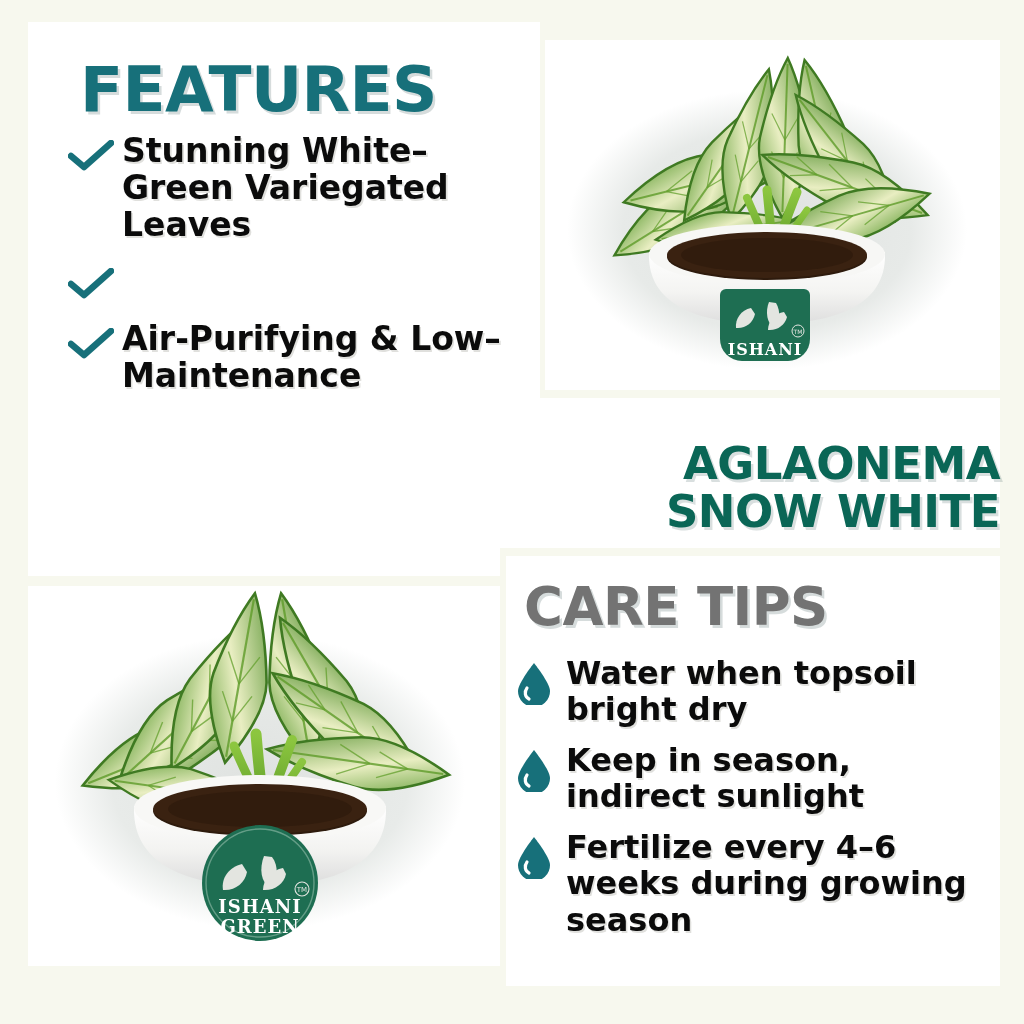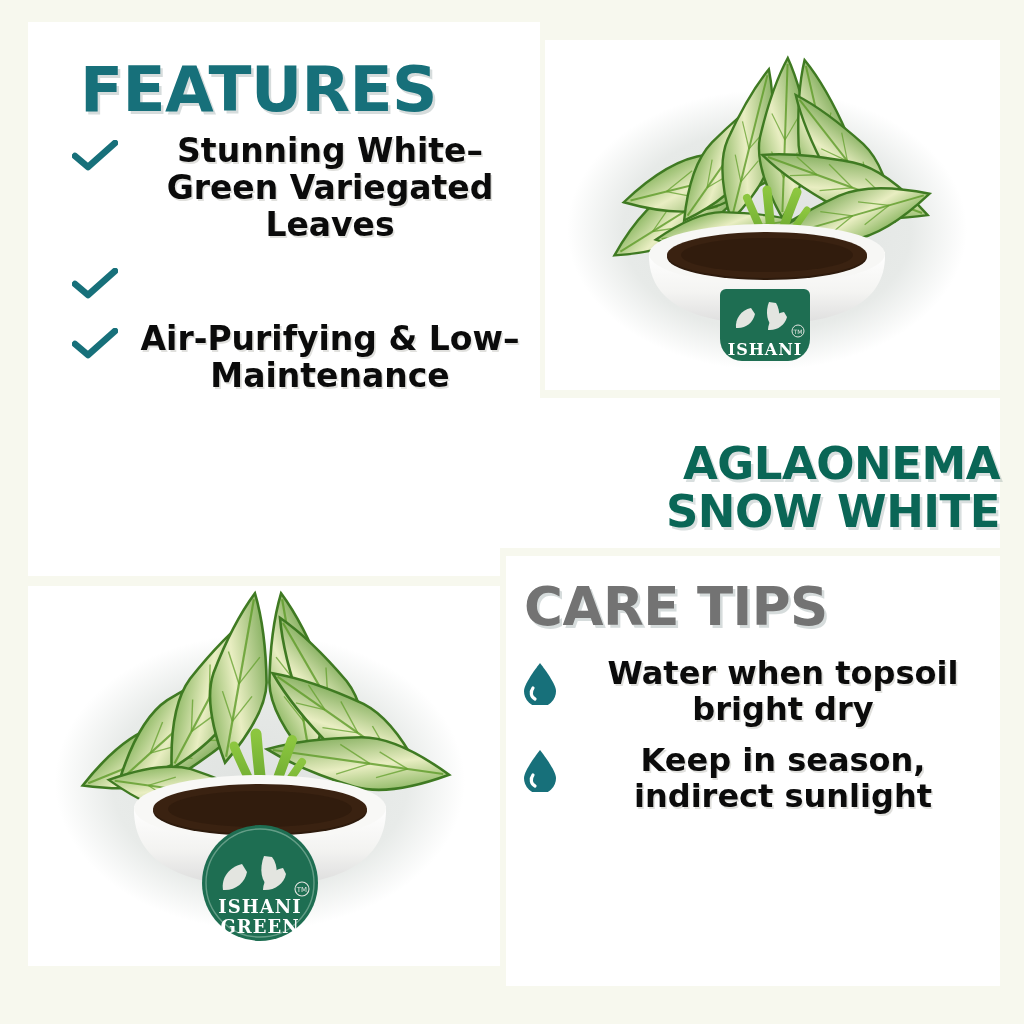--- a/index.html
+++ b/index.html
@@ -49,21 +49,21 @@
     color:#0a6656; letter-spacing:-0.5px;
     text-shadow:2.5px 2.5px 0 rgba(120,140,140,.28);
   }
   #product-title div { white-space:nowrap; }
 
   
   .bullet-list { position:absolute; }
   #features-list { left:68px; top:133px; width:470px; }
   #care-list     { left:514px; top:655px; width:486px; }
 
-  .bullet-row { display:flex; align-items:flex-start;text-align:center; }
+  .bullet-row { display:flex; align-items:flex-start; }
   #features-list .bullet-row { margin-bottom:17px; }
   #care-list .bullet-row { margin-bottom:14px; }
 
   .bullet-icon { flex:0 0 auto; }
   #features-list .bullet-icon { width:54px; padding-top:7px; }
   #care-list .bullet-icon     { width:52px; padding-top:6px; }
 
   .bullet-text {
     font-weight:bold; color:#0b0b0b;
     text-shadow:1.6px 1.6px 0 rgba(130,130,120,.25);
@@ -484,16 +484,25 @@
     <div class="bullet-row">
       <span class="bullet-icon">
         <svg width="40" height="44" viewBox="0 0 40 44">
           <path d="M20 2 C20 2 4 22 4 30 A16 16 0 0 0 36 30 C36 22 20 2 20 2 Z" fill="#17707a"></path>
           <path d="M13 27 C10 31 11 36 15 38" fill="none" stroke="#ffffff" stroke-width="3.2" stroke-linecap="round"></path>
         </svg>
       </span>
       <span class="bullet-text">Keep in season, indirect sunlight</span>
     </div>
 
+    <div class="bullet-row">
+      <span class="bullet-icon">
+        <svg width="40" height="44" viewBox="0 0 40 44">
+          <path d="M20 2 C20 2 4 22 4 30 A16 16 0 0 0 36 30 C36 22 20 2 20 2 Z" fill="#17707a"></path>
+          <path d="M13 27 C10 31 11 36 15 38" fill="none" stroke="#ffffff" stroke-width="3.2" stroke-linecap="round"></path>
+        </svg>
+      </span>
+      <span class="bullet-text">Fertilize every 4–6 weeks during growing season</span>
+    </div>
 
   </div>
 
 </div>
 
 </body></html>

